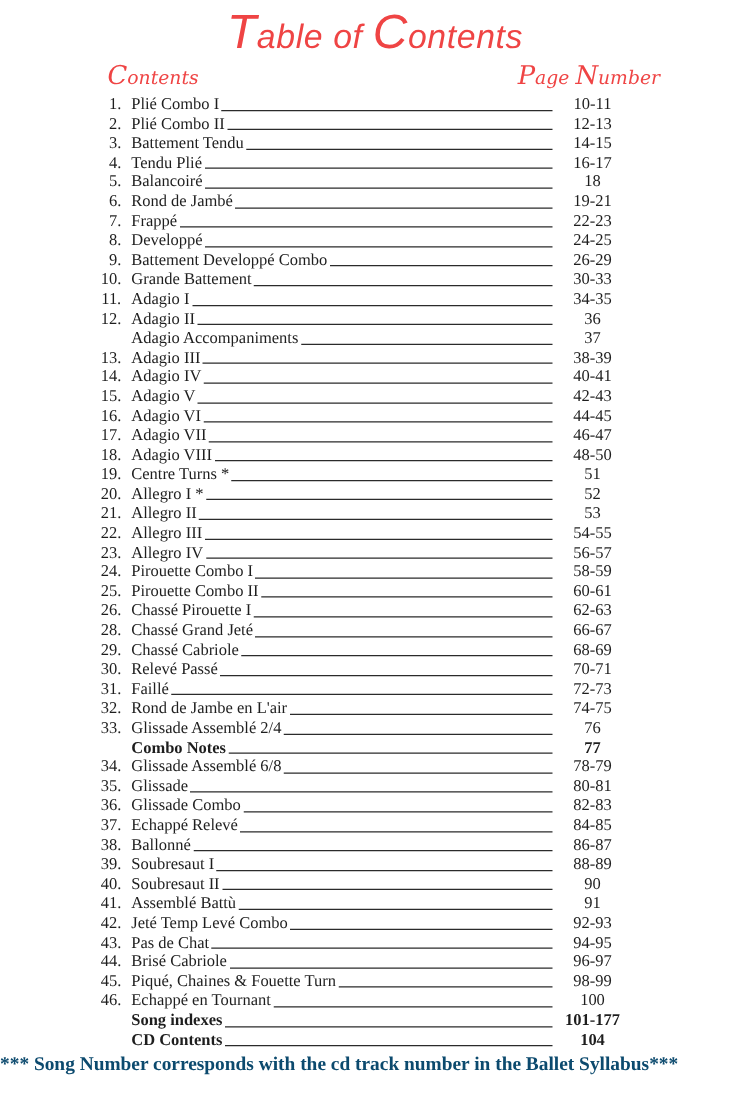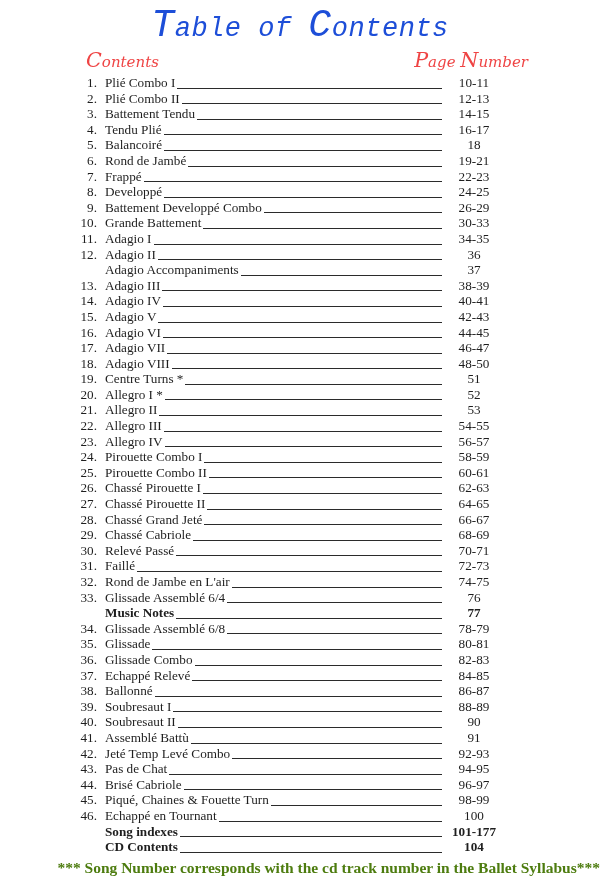--- a/index.html
+++ b/index.html
@@ -14,27 +14,27 @@
     position: relative;
     width: 600px;
     height: 886px;
     background: #ffffff;
     color: #1e1e1e;
     font-family: "Liberation Serif", serif;
   }
   
   .title {
     text-align: center;
-    font-family: Liberation Mono, monospace;
+    font-family: Liberation Sans, sans-serif;
     font-style: italic;
     font-size: 27px;
     line-height: 42px;
     padding-top: 5px;
     letter-spacing: 0.5px;
-    color: #1d4ed8;
+    color: #ef4444;
     white-space: nowrap;
   }
   .cap { font-size: 1.42em; font-style: italic; }
   .colhead-row {
     display: flex;
     justify-content: space-between;
     align-items: baseline;
     margin: 0 72px 0 86px;
     font-family: "DejaVu Serif", serif;
     font-style: italic;
@@ -69,26 +69,26 @@
     min-width: 8px;
     height: 1px;
   }
   .row .pages {
     flex: 0 0 auto;
     width: 62px;
     text-align: center;
   }
   .row.bold .label, .row.bold .pages { font-weight: bold; }
   .footer {
-    text-align: right;
+    text-align: left;
     font-weight: bold;
     font-size: 15.5px;
     line-height: 20px;
     margin-top: 3px;
-    color: #4d7c0f;
+    color: #0c4a6e;
     white-space: nowrap;
   }
 </style>
 </head>
 <body>
 
 <div class="page">
   <div class="title"><span class="cap">T</span><span>a</span><span>b</span><span>l</span><span>e</span><span> </span><span>o</span><span>f</span><span> </span><span class="cap">C</span><span>o</span><span>n</span><span>t</span><span>e</span><span>n</span><span>t</span><span>s</span></div>
 
   <div class="colhead-row">
@@ -253,26 +253,20 @@
         <span class="leader"></span>
         <span class="pages">60-61</span>
       </div>
       <div class="row">
         <span class="num">26.</span>
         <span class="label">Chassé Pirouette I</span>
         <span class="leader"></span>
         <span class="pages">62-63</span>
       </div>
       <div class="row">
-        <span class="num">27.</span>
-        <span class="label">Chassé Pirouette II</span>
-        <span class="leader"></span>
-        <span class="pages">64-65</span>
-      </div>
-      <div class="row">
         <span class="num">28.</span>
         <span class="label">Chassé Grand Jeté</span>
         <span class="leader"></span>
         <span class="pages">66-67</span>
       </div>
       <div class="row">
         <span class="num">29.</span>
         <span class="label">Chassé Cabriole</span>
         <span class="leader"></span>
         <span class="pages">68-69</span>
@@ -290,27 +284,27 @@
         <span class="pages">72-73</span>
       </div>
       <div class="row">
         <span class="num">32.</span>
         <span class="label">Rond de Jambe en L'air</span>
         <span class="leader"></span>
         <span class="pages">74-75</span>
       </div>
       <div class="row">
         <span class="num">33.</span>
-        <span class="label">Glissade Assemblé 6/4</span>
+        <span class="label">Glissade Assemblé 2/4</span>
         <span class="leader"></span>
         <span class="pages">76</span>
       </div>
       <div class="row bold">
         <span class="num"></span>
-        <span class="label">Music Notes</span>
+        <span class="label">Combo Notes</span>
         <span class="leader"></span>
         <span class="pages">77</span>
       </div>
       <div class="row">
         <span class="num">34.</span>
         <span class="label">Glissade Assemblé 6/8</span>
         <span class="leader"></span>
         <span class="pages">78-79</span>
       </div>
       <div class="row">

